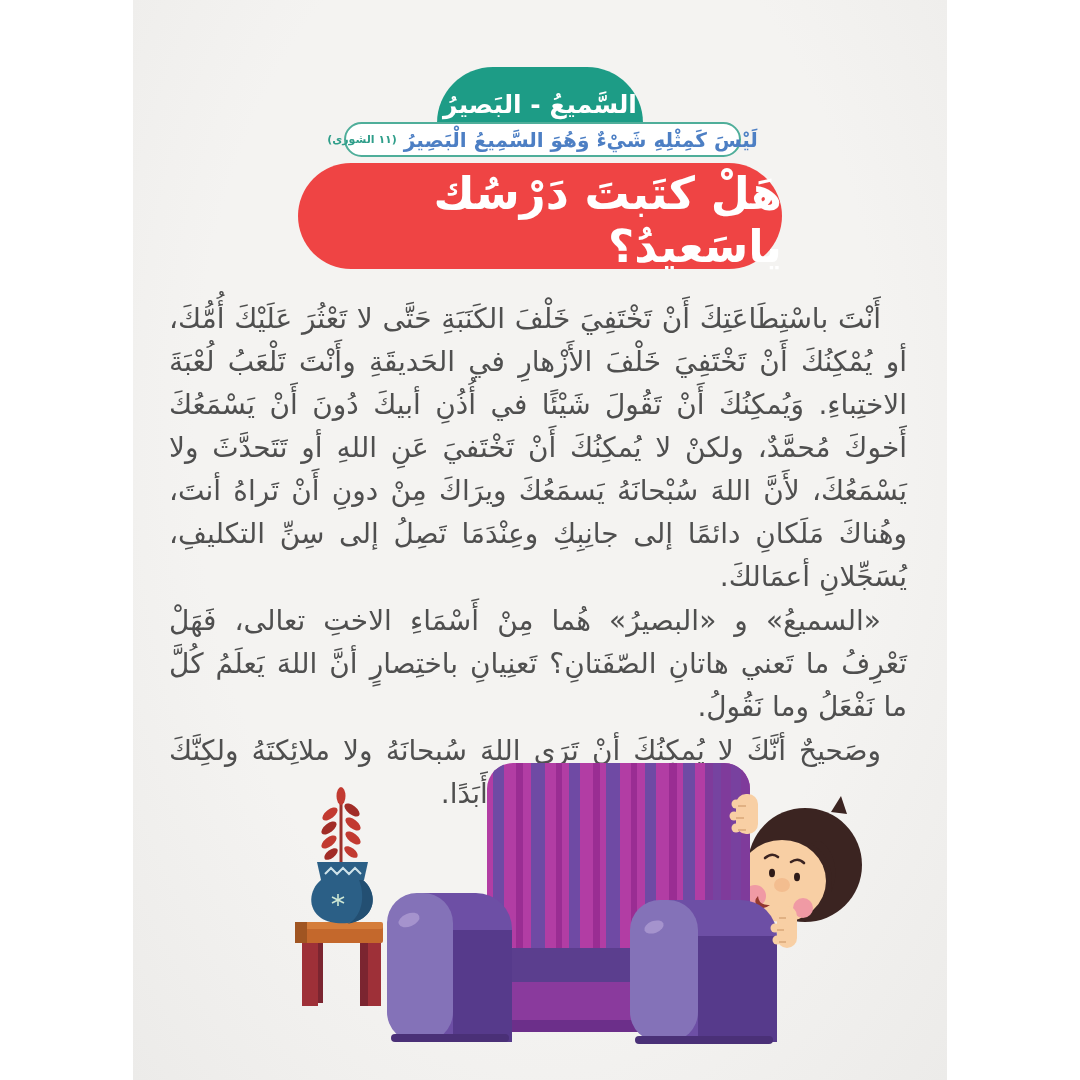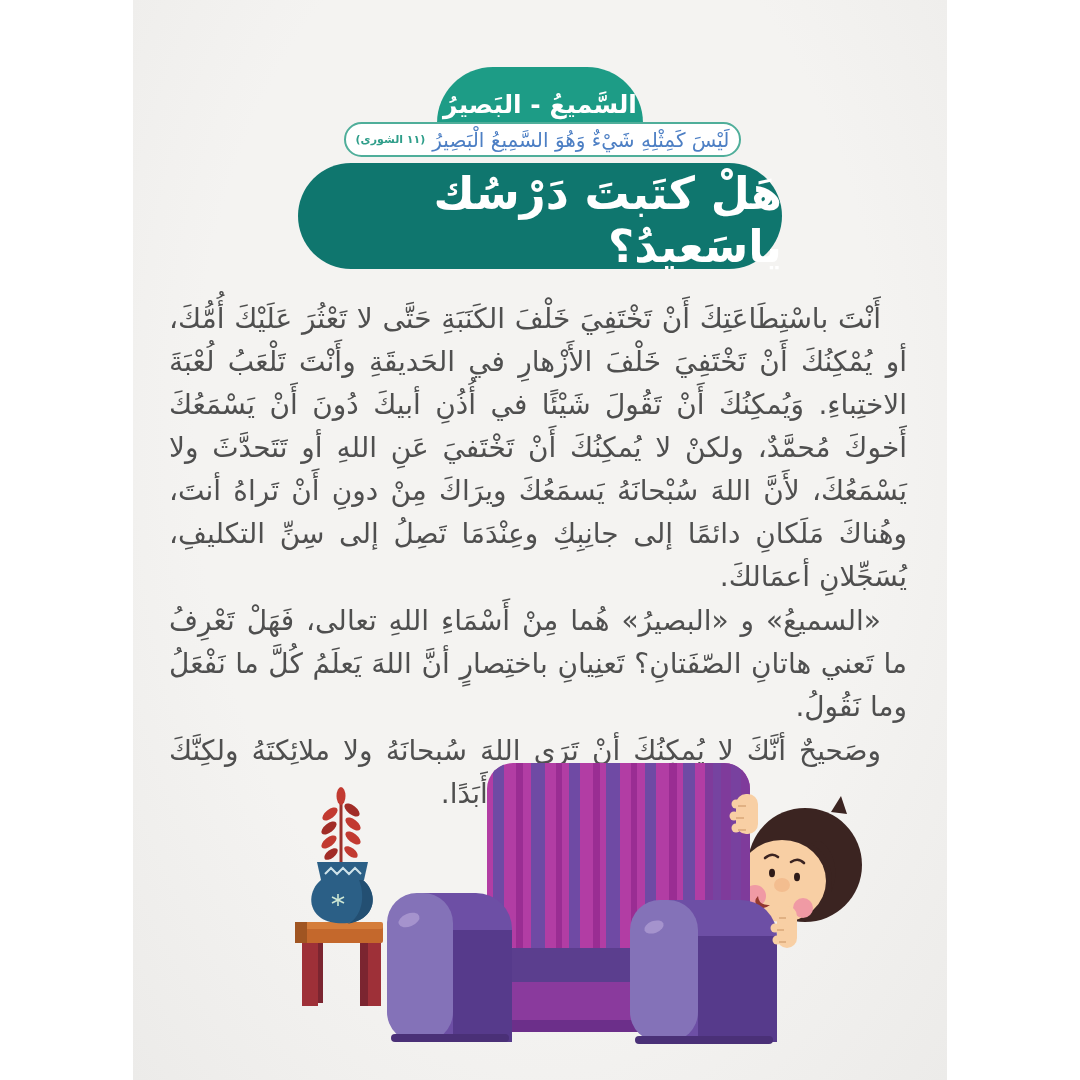--- a/index.html
+++ b/index.html
@@ -8,24 +8,24 @@
   .page{position:absolute;left:133px;top:0;width:814px;height:1080px;
         background:radial-gradient(ellipse at 50% 40%, #f4f3f1 60%, #ecebe9 100%);}
   
   .arch{position:absolute;left:437px;top:67px;width:206px;height:56px;
         background:#1d9c86;border-radius:103px 103px 0 0;
         display:flex;align-items:flex-end;justify-content:center;}
   .arch-title{color:#ffffff;font-weight:bold;font-size:25px;line-height:1;padding-bottom:6px;direction:rtl;}
   .verse-pill{position:absolute;left:344px;top:122px;width:397px;height:35px;box-sizing:border-box;
         background:#ffffff;border:2px solid #4fae9a;border-radius:19px;
         display:flex;align-items:center;justify-content:center;gap:7px;direction:rtl;z-index:2;}
-  .verse-text{color:#4d7fc4;font-weight:normal;font-size:20px;white-space:nowrap;}
+  .verse-text{color:#4d7fc4;font-weight:bold;font-size:20px;white-space:nowrap;}
   .verse-cite{color:#2f9e8a;font-size:11px;font-weight:bold;white-space:nowrap;}
   .title-blob{position:absolute;left:298px;top:163px;width:484px;height:106px;
-        background:#0f766e;border-radius:54px;
+        background:#ef4444;border-radius:54px;
         display:flex;align-items:center;justify-content:center;z-index:1;}
   .blob-title{color:#ffffff;font-weight:800;font-size:45px;direction:rtl;letter-spacing:0.5px;
         padding-top:8px;}
   
   .body-text{position:absolute;left:168px;top:296px;width:740px;direction:rtl;
         color:#4f4f4f;font-size:28px;line-height:43px;text-align:justify;}
   .body-text p{margin:1px;text-indent:26px;}
   .body-text p.center-last{text-align-last:center;}
   
   .illustration{position:absolute;left:275px;top:748px;width:610px;height:300px;}
@@ -42,21 +42,21 @@
   <div class="verse-pill">
     <span class="verse-text">لَيْسَ كَمِثْلِهِ شَيْءٌ وَهُوَ السَّمِيعُ الْبَصِيرُ</span>
     <span class="verse-cite">(١١ الشورى)</span>
   </div>
   <div class="title-blob">
     <div class="blob-title">هَلْ كتَبتَ دَرْسُك ياسَعيدُ؟</div>
   </div>
 
   <div class="body-text">
     <p>أَنْتَ باسْتِطَاعَتِكَ أَنْ تَخْتَفِيَ خَلْفَ الكَنَبَةِ حَتَّى لا تَعْثُرَ عَلَيْكَ أُمُّكَ، أو يُمْكِنُكَ أَنْ تَخْتَفِيَ خَلْفَ الأَزْهارِ في الحَديقَةِ وأَنْتَ تَلْعَبُ لُعْبَةَ الاختِباءِ. وَيُمكِنُكَ أَنْ تَقُولَ شَيْئًا في أُذُنِ أبيكَ دُونَ أَنْ يَسْمَعُكَ أَخوكَ مُحمَّدٌ، ولكنْ لا يُمكِنُكَ أَنْ تَخْتَفيَ عَنِ اللهِ أو تَتَحدَّثَ ولا يَسْمَعُكَ، لأَنَّ اللهَ سُبْحانَهُ يَسمَعُكَ ويرَاكَ مِنْ دونِ أَنْ تَراهُ أنتَ، وهُناكَ مَلَكانِ دائمًا إلى جانِبِكِ وعِنْدَمَا تَصِلُ إلى سِنِّ التكليفِ، يُسَجِّلانِ أعمَالكَ.</p>
-    <p>«السميعُ» و «البصيرُ» هُما مِنْ أَسْمَاءِ اللهِ تعالى، فَهَلْ تَعْرِفُ ما تَعني هاتانِ الصّفَتانِ؟ تَعنِيانِ باختِصارٍ أنَّ اللهَ يَعلَمُ كُلَّ ما نَفْعَلُ وما نَقُولُ.</p>
+    <p>«السميعُ» و «البصيرُ» هُما مِنْ أَسْمَاءِ الاختِ تعالى، فَهَلْ تَعْرِفُ ما تَعني هاتانِ الصّفَتانِ؟ تَعنِيانِ باختِصارٍ أنَّ اللهَ يَعلَمُ كُلَّ ما نَفْعَلُ وما نَقُولُ.</p>
     <p class="center-last">وصَحيحٌ أنَّكَ لا يُمكِنُكَ أنْ تَرَى اللهَ سُبحانَهُ ولا ملائِكتَهُ ولكِنَّكَ لَسْتَ وحْدَكَ أَبَدًا.</p>
   </div>
 
   <svg class="illustration" viewBox="0 0 610 300">
 
     <g>
       <rect x="38" y="195" width="10" height="60" fill="#7b2530"></rect>
       <rect x="85" y="195" width="12" height="63" fill="#7b2530"></rect>
       <rect x="27" y="195" width="16" height="63" fill="#9e3038"></rect>
       <rect x="93" y="195" width="13" height="63" fill="#9e3038"></rect>

